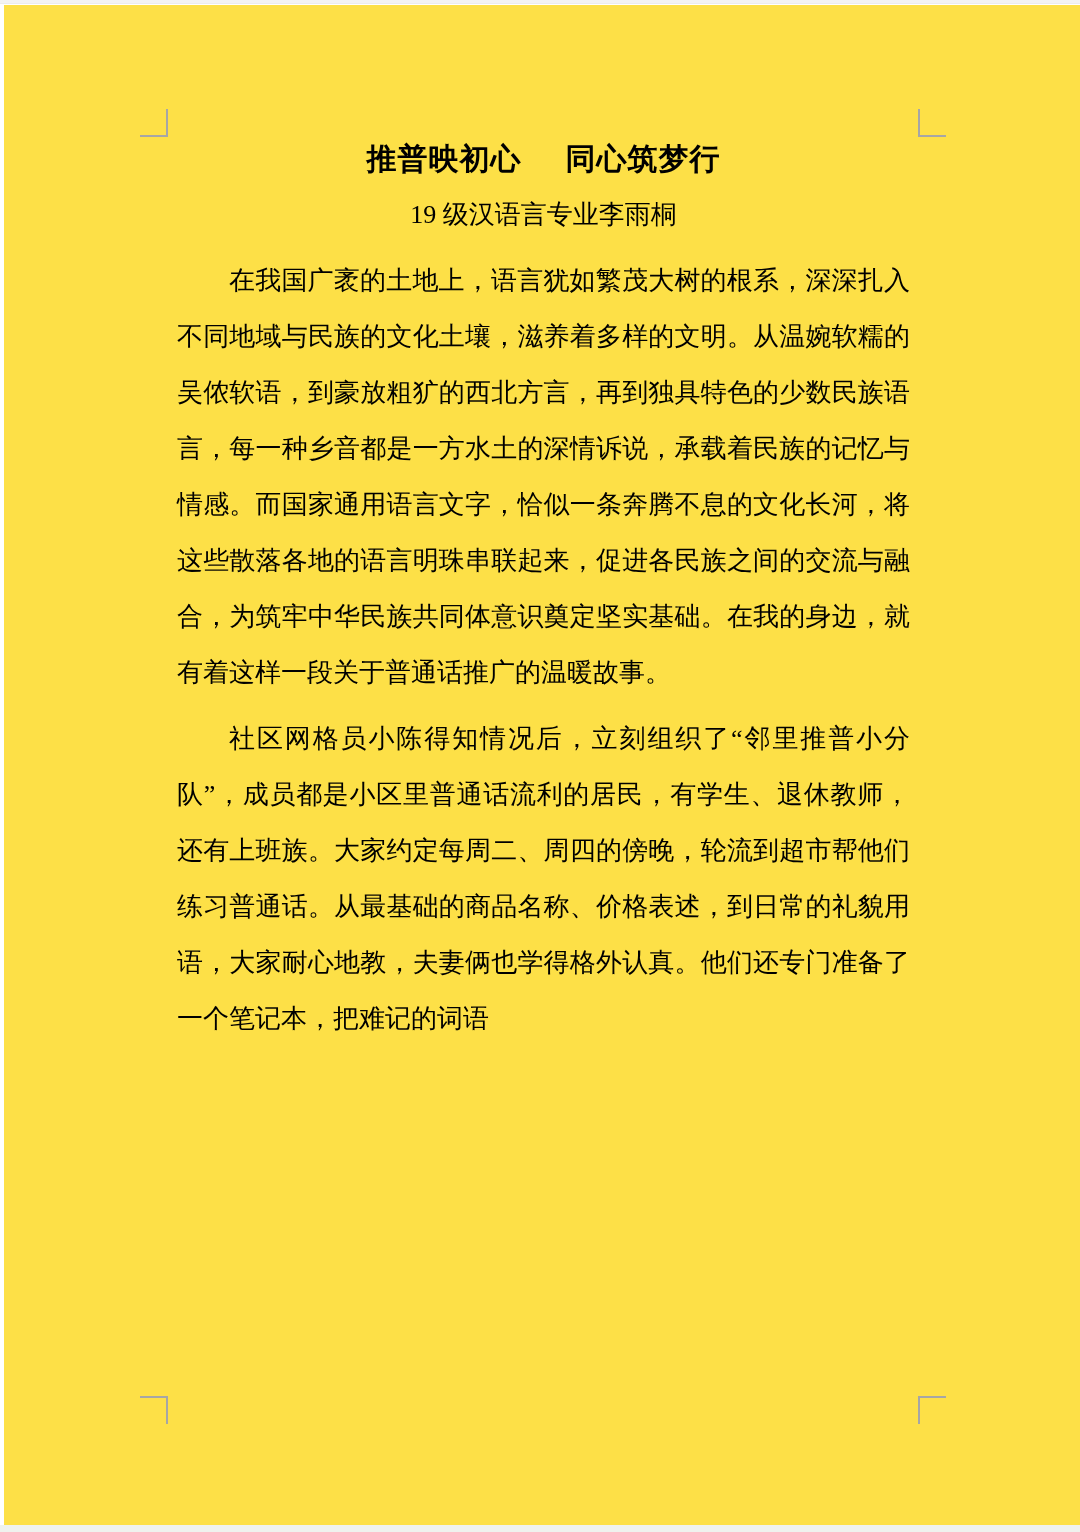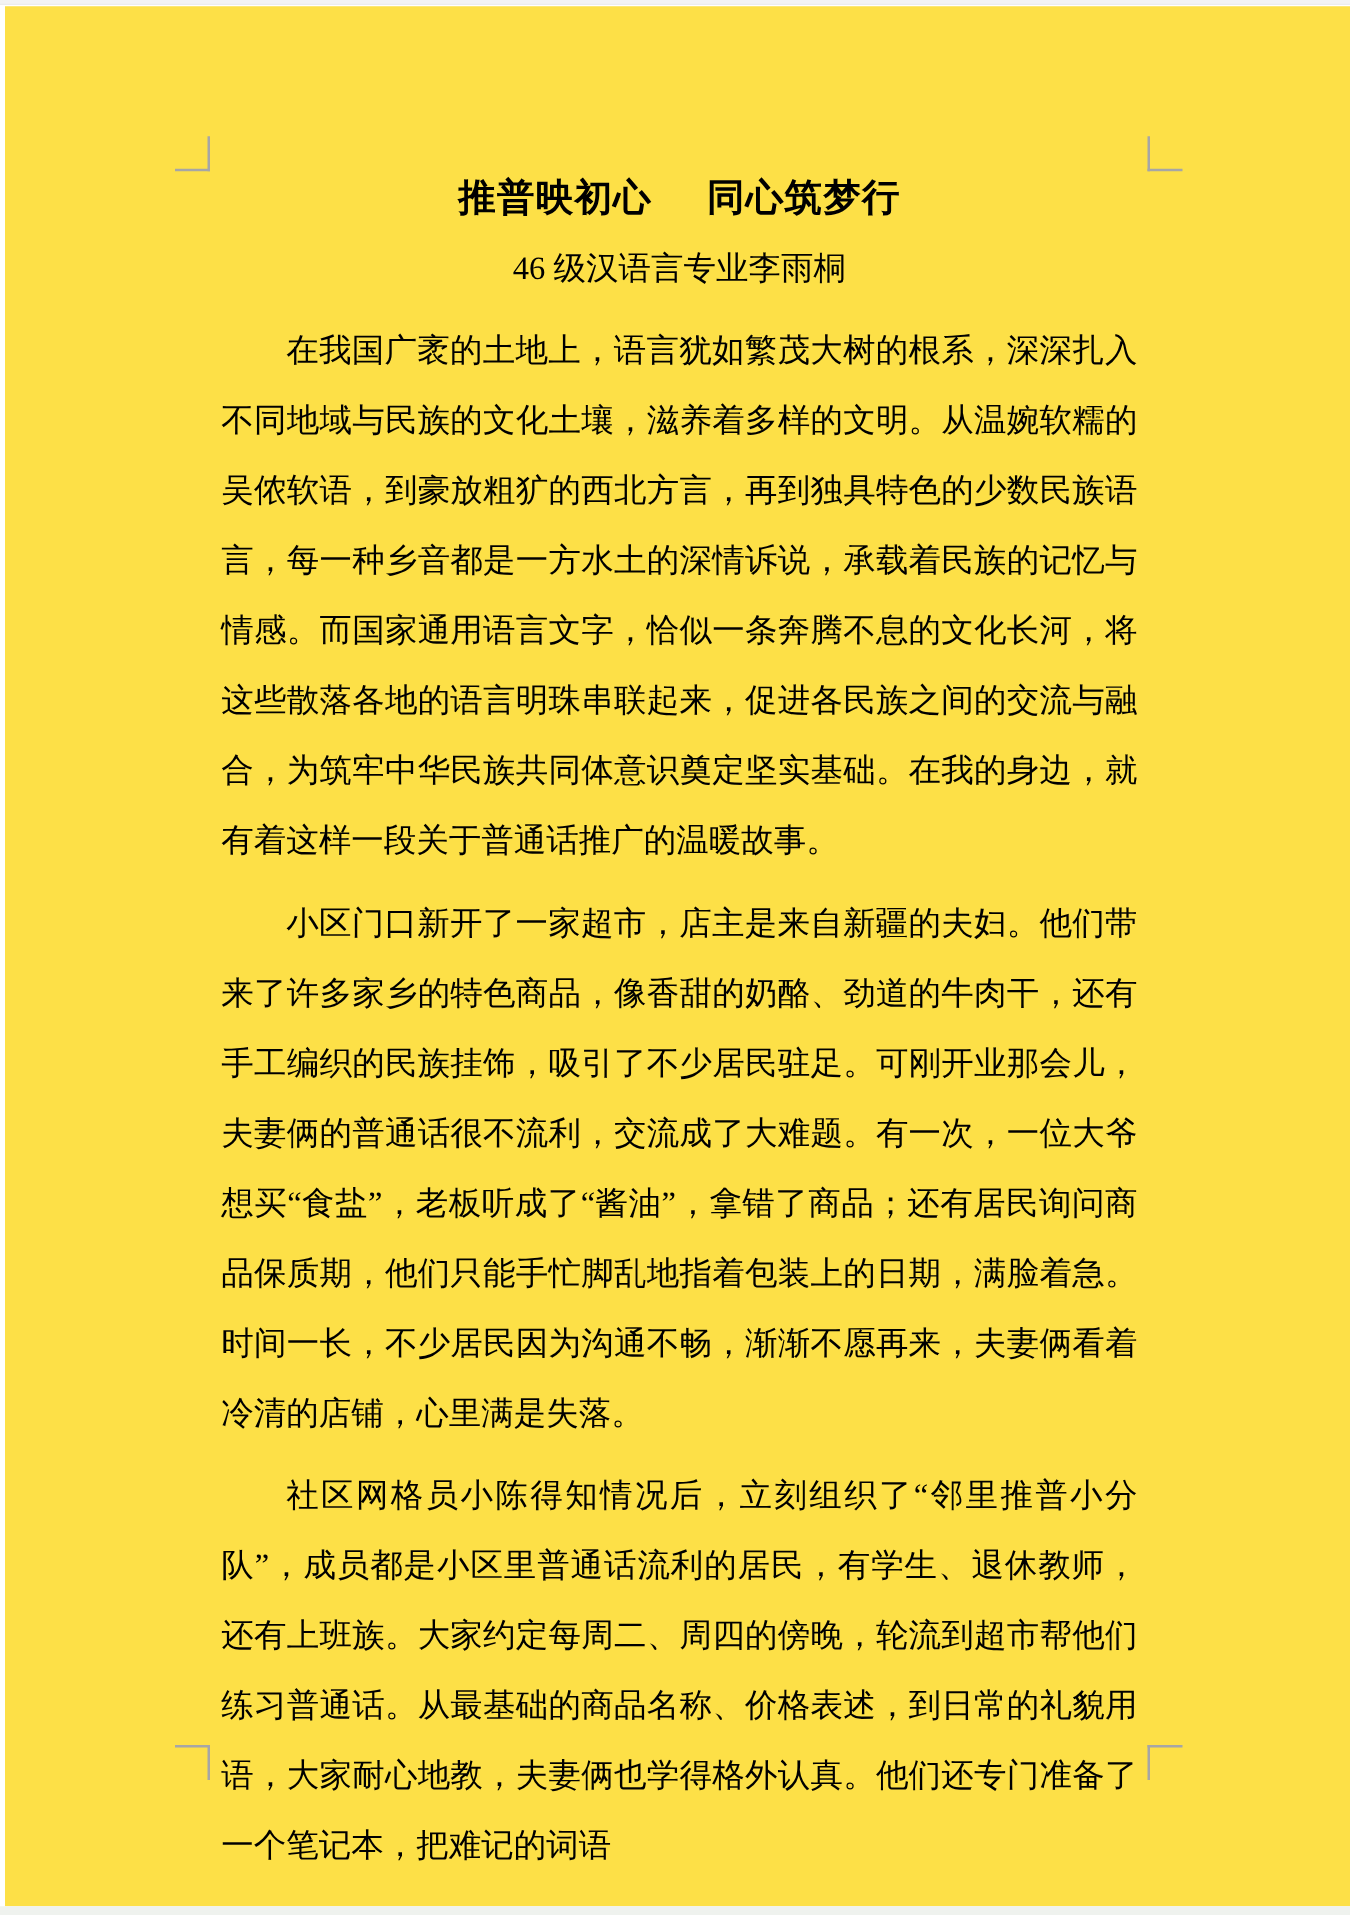--- a/index.html
+++ b/index.html
@@ -97,25 +97,24 @@
 
     <div class="mark tl"></div>
     <div class="mark tr"></div>
     <div class="mark bl"></div>
     <div class="mark br"></div>
 
     <div class="text-area">
 
       <h1 class="doc-title"><span>推普映初心</span><span class="title-gap"></span><span>同心筑梦行</span></h1>
 
-      <div class="doc-byline">46 级汉语言专业李雨桐</div>
+      <div class="doc-byline">19 级汉语言专业李雨桐</div>
 
       <div class="doc-body">
         <p>在我国广袤的土地上，语言犹如繁茂大树的根系，深深扎入不同地域与民族的文化土壤，滋养着多样的文明。从温婉软糯的吴侬软语，到豪放粗犷的西北方言，再到独具特色的少数民族语言，每一种乡音都是一方水土的深情诉说，承载着民族的记忆与情感。而国家通用语言文字，恰似一条奔腾不息的文化长河，将这些散落各地的语言明珠串联起来，促进各民族之间的交流与融合，为筑牢中华民族共同体意识奠定坚实基础。在我的身边，就有着这样一段关于普通话推广的温暖故事。</p>
-        <p>小区门口新开了一家超市，店主是来自新疆的夫妇。他们带来了许多家乡的特色商品，像香甜的奶酪、劲道的牛肉干，还有手工编织的民族挂饰，吸引了不少居民驻足。可刚开业那会儿，夫妻俩的普通话很不流利，交流成了大难题。有一次，一位大爷想买“食盐”，老板听成了“酱油”，拿错了商品；还有居民询问商品保质期，他们只能手忙脚乱地指着包装上的日期，满脸着急。时间一长，不少居民因为沟通不畅，渐渐不愿再来，夫妻俩看着冷清的店铺，心里满是失落。</p>
         <p>社区网格员小陈得知情况后，立刻组织了“邻里推普小分队”，成员都是小区里普通话流利的居民，有学生、退休教师，还有上班族。大家约定每周二、周四的傍晚，轮流到超市帮他们练习普通话。从最基础的商品名称、价格表述，到日常的礼貌用语，大家耐心地教，夫妻俩也学得格外认真。他们还专门准备了一个笔记本，把难记的词语</p>
       </div>
 
     </div>
   </div>
 
   <div class="edge-strip-bottom"></div>
 
 </div>
 

